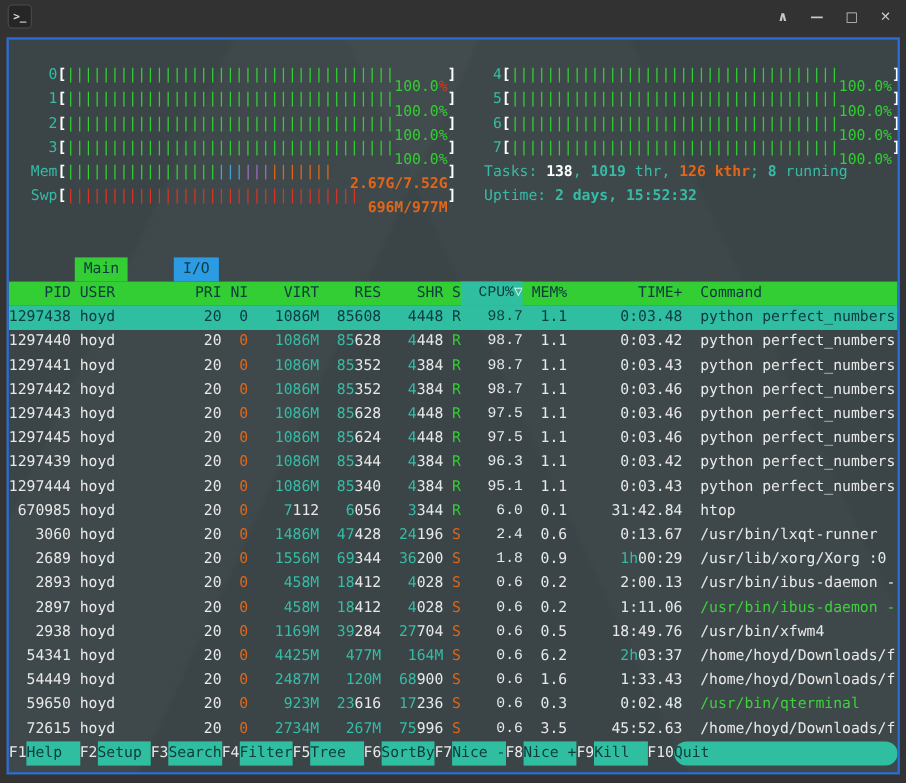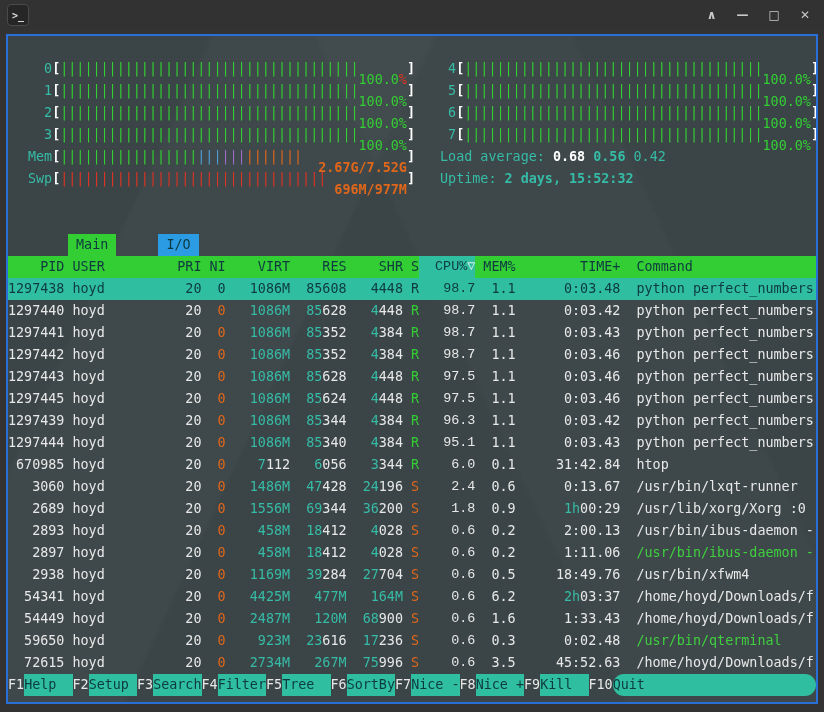--- a/index.html
+++ b/index.html
@@ -114,21 +114,21 @@
             <div class="line"><span class="mlabel">2</span><span class="bracket">[</span><span class="minterior"><span class="c-green">|||||||||||||||||||||||||||||||||||||</span><span class="mvalue"><span class="c-green">100.0</span><span class="c-green">%</span></span></span><span class="bracket">]</span></div>
             <div class="line"><span class="mlabel">3</span><span class="bracket">[</span><span class="minterior"><span class="c-green">|||||||||||||||||||||||||||||||||||||</span><span class="mvalue"><span class="c-green">100.0</span><span class="c-green">%</span></span></span><span class="bracket">]</span></div>
             <div class="line"><span class="mlabel">Mem</span><span class="bracket">[</span><span class="minterior"><span class="c-green">|||||||||||||||||</span><span class="c-blue">|||</span><span class="c-magenta">|||</span><span class="c-orange">|||||||</span><span class="mvalue"><span class="c-orange b">2.67G/7.52G</span></span></span><span class="bracket">]</span></div>
             <div class="line"><span class="mlabel">Swp</span><span class="bracket">[</span><span class="minterior"><span class="c-red">|||||||||||||||||||||||||||||||||</span><span class="mvalue"><span class="c-orange b">696M/977M</span></span></span><span class="bracket">]</span></div>
           </div>
         <div class="mcol mcol-right" id="meters-right">
             <div class="line"><span class="mlabel">4</span><span class="bracket">[</span><span class="minterior"><span class="c-green">|||||||||||||||||||||||||||||||||||||</span><span class="mvalue"><span class="c-green">100.0</span><span class="c-green">%</span></span></span><span class="bracket">]</span></div>
             <div class="line"><span class="mlabel">5</span><span class="bracket">[</span><span class="minterior"><span class="c-green">|||||||||||||||||||||||||||||||||||||</span><span class="mvalue"><span class="c-green">100.0</span><span class="c-green">%</span></span></span><span class="bracket">]</span></div>
             <div class="line"><span class="mlabel">6</span><span class="bracket">[</span><span class="minterior"><span class="c-green">|||||||||||||||||||||||||||||||||||||</span><span class="mvalue"><span class="c-green">100.0</span><span class="c-green">%</span></span></span><span class="bracket">]</span></div>
             <div class="line"><span class="mlabel">7</span><span class="bracket">[</span><span class="minterior"><span class="c-green">|||||||||||||||||||||||||||||||||||||</span><span class="mvalue"><span class="c-green">100.0</span><span class="c-green">%</span></span></span><span class="bracket">]</span></div>
-            <div class="line info-line"><span class="c-teal">Load average: </span><span class="c-whiteb b">0.68 </span><span class="c-teal b">0.56 </span><span class="c-teal">0.42</span></div>
+            <div class="line info-line"><span class="c-teal">Tasks: </span><span class="c-whiteb b">138</span><span class="c-teal">, </span><span class="c-teal b">1019</span><span class="c-teal"> thr</span><span class="c-teal">, </span><span class="c-orange b">126 kthr</span><span class="c-teal">; </span><span class="c-teal b">8</span><span class="c-teal"> running</span></div>
             <div class="line info-line"><span class="c-teal">Uptime: </span><span class="c-teal b">2 days, 15:52:32</span></div>
           </div>
       </div>
       <div class="line"></div>
       <div class="tabs line" id="tabs"><span class="tab tab-main active">Main</span><span class="tab tab-io">I/O</span></div>
       <div class="thead" id="thead"><span class="hcell cell w-pid"><span>PID</span></span><span class="hcell cell w-user"><span>USER</span></span><span class="hcell cell w-pri"><span>PRI</span></span><span class="hcell cell w-ni"><span>NI</span></span><span class="hcell cell w-virt"><span>VIRT</span></span><span class="hcell cell w-res"><span>RES</span></span><span class="hcell cell w-shr"><span>SHR</span></span><span class="hcell cell w-s"><span>S</span></span><span class="hcell cell w-cpu sort-col"><span>CPU%</span><span class="sort-arrow">▽</span></span><span class="hcell cell w-mem"><span>MEM%</span></span><span class="hcell cell w-time"><span>TIME+</span></span><span class="hcell cell w-cmd"><span>Command</span></span></div>
       <div id="rows">
           <div class="prow sel"><span class="cell w-pid"><span class="c-fg">1297438</span></span><span class="cell w-user"><span class="c-fg">hoyd</span></span><span class="cell w-pri"><span class="c-fg">20</span></span><span class="cell w-ni"><span class="c-orange">0</span></span><span class="cell w-virt"><span class="c-teal">1086M</span></span><span class="cell w-res"><span class="c-teal">85</span><span class="c-fg">608</span></span><span class="cell w-shr"><span class="c-teal">4</span><span class="c-fg">448</span></span><span class="cell w-s"><span class="c-green">R</span></span><span class="cell w-cpu"><span class="c-fg">98.7</span></span><span class="cell w-mem"><span class="c-fg">1.1</span></span><span class="cell w-time"><span class="c-fg">0:03.48</span></span><span class="cell w-cmd"><span class="c-fg">python perfect_numbers</span></span></div>
           <div class="prow"><span class="cell w-pid"><span class="c-fg">1297440</span></span><span class="cell w-user"><span class="c-fg">hoyd</span></span><span class="cell w-pri"><span class="c-fg">20</span></span><span class="cell w-ni"><span class="c-orange">0</span></span><span class="cell w-virt"><span class="c-teal">1086M</span></span><span class="cell w-res"><span class="c-teal">85</span><span class="c-fg">628</span></span><span class="cell w-shr"><span class="c-teal">4</span><span class="c-fg">448</span></span><span class="cell w-s"><span class="c-green">R</span></span><span class="cell w-cpu"><span class="c-fg">98.7</span></span><span class="cell w-mem"><span class="c-fg">1.1</span></span><span class="cell w-time"><span class="c-fg">0:03.42</span></span><span class="cell w-cmd"><span class="c-fg">python perfect_numbers</span></span></div>
           <div class="prow"><span class="cell w-pid"><span class="c-fg">1297441</span></span><span class="cell w-user"><span class="c-fg">hoyd</span></span><span class="cell w-pri"><span class="c-fg">20</span></span><span class="cell w-ni"><span class="c-orange">0</span></span><span class="cell w-virt"><span class="c-teal">1086M</span></span><span class="cell w-res"><span class="c-teal">85</span><span class="c-fg">352</span></span><span class="cell w-shr"><span class="c-teal">4</span><span class="c-fg">384</span></span><span class="cell w-s"><span class="c-green">R</span></span><span class="cell w-cpu"><span class="c-fg">98.7</span></span><span class="cell w-mem"><span class="c-fg">1.1</span></span><span class="cell w-time"><span class="c-fg">0:03.43</span></span><span class="cell w-cmd"><span class="c-fg">python perfect_numbers</span></span></div>

